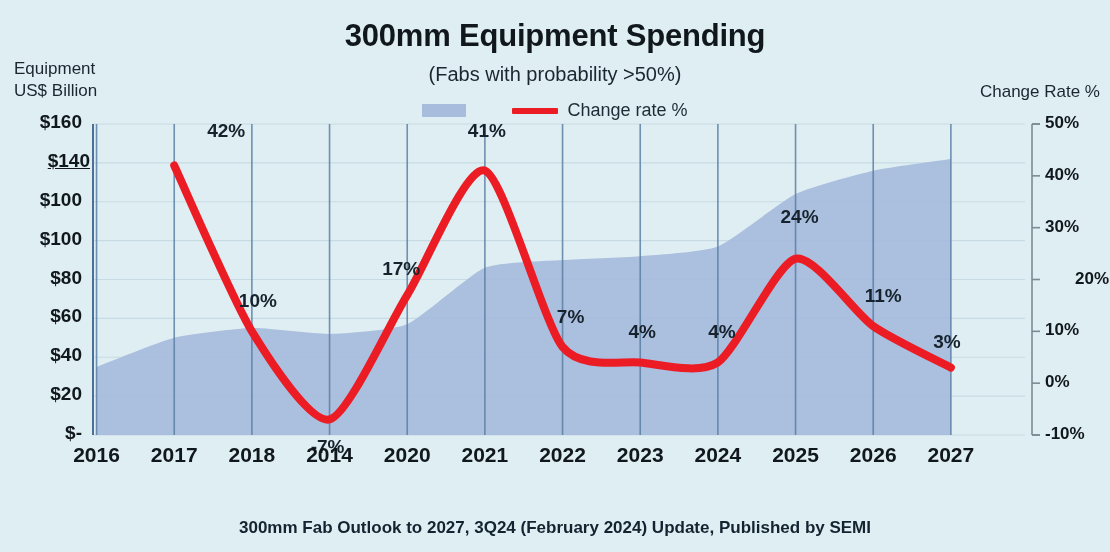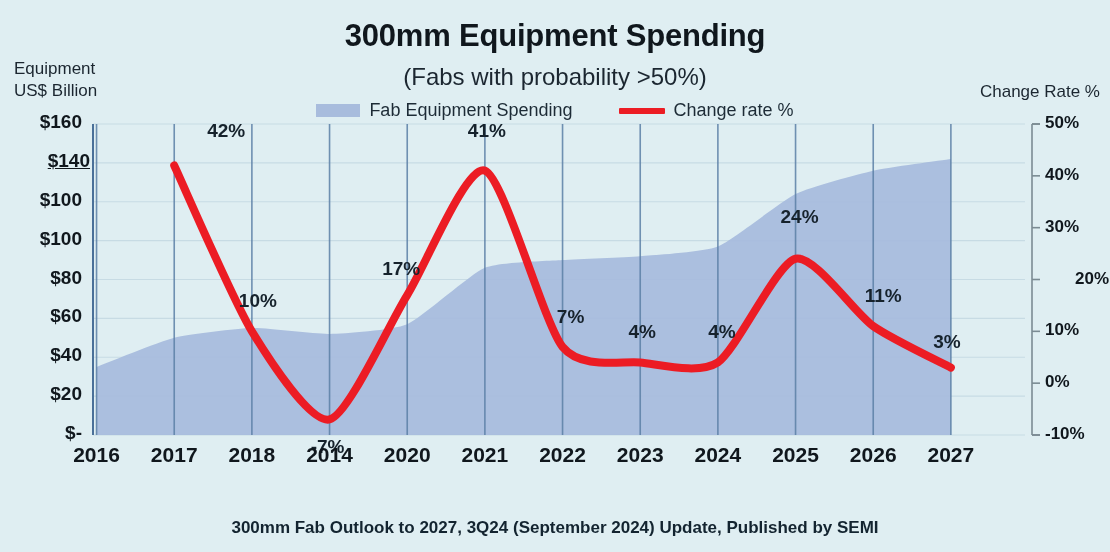--- a/index.html
+++ b/index.html
@@ -18,21 +18,21 @@
   #chart-title{
     left:0;right:0;top:18px;
     text-align:center;
     font-size:31px;font-weight:bold;
     letter-spacing:-0.2px;
     color:#10171d;
   }
   #chart-subtitle{
     left:0;right:0;top:63px;
     text-align:center;
-    font-size:24px;
+    font-size:20px;
     color:#1b2630;
   }
 
   
   #left-axis-title{
     left:14px;top:58px;
     font-size:17px;line-height:22px;
     color:#1b2630;
   }
   #right-axis-title{
@@ -113,21 +113,20 @@
   <div class="abs" id="left-axis-title">
     <div>Equipment</div>
     <div>US$ Billion</div>
   </div>
 
   <div class="abs" id="right-axis-title">Change Rate %</div>
 
   <div class="abs" id="legend">
     <div class="legend-entry">
       <span class="legend-swatch-area"></span>
-      <span>Fab Equipment Spending</span>
     </div>
     <div class="legend-entry">
       <span class="legend-swatch-line"></span>
       <span>Change rate %</span>
     </div>
   </div>
 
   <div id="ylabels-left">
       <div class="abs ylabel" style="left: 6px; top: 422px;">$-</div>
       <div class="abs ylabel" style="left: 6px; top: 383.125px;">$20</div>
@@ -211,15 +210,15 @@
       <div class="xlabel" style="left: 314.22px; top: 0px;">2020</div>
       <div class="xlabel" style="left: 391.887px; top: 0px;">2021</div>
       <div class="xlabel" style="left: 469.553px; top: 0px;">2022</div>
       <div class="xlabel" style="left: 547.22px; top: 0px;">2023</div>
       <div class="xlabel" style="left: 624.887px; top: 0px;">2024</div>
       <div class="xlabel" style="left: 702.553px; top: 0px;">2025</div>
       <div class="xlabel" style="left: 780.22px; top: 0px;">2026</div>
       <div class="xlabel" style="left: 857.887px; top: 0px;">2027</div>
     </div>
 
-  <div class="abs" id="caption">300mm Fab Outlook to 2027, 3Q24 (September 2024) Update, Published by SEMI</div>
+  <div class="abs" id="caption">300mm Fab Outlook to 2027, 3Q24 (February 2024) Update, Published by SEMI</div>
 
 </div>
 
 </body></html>

